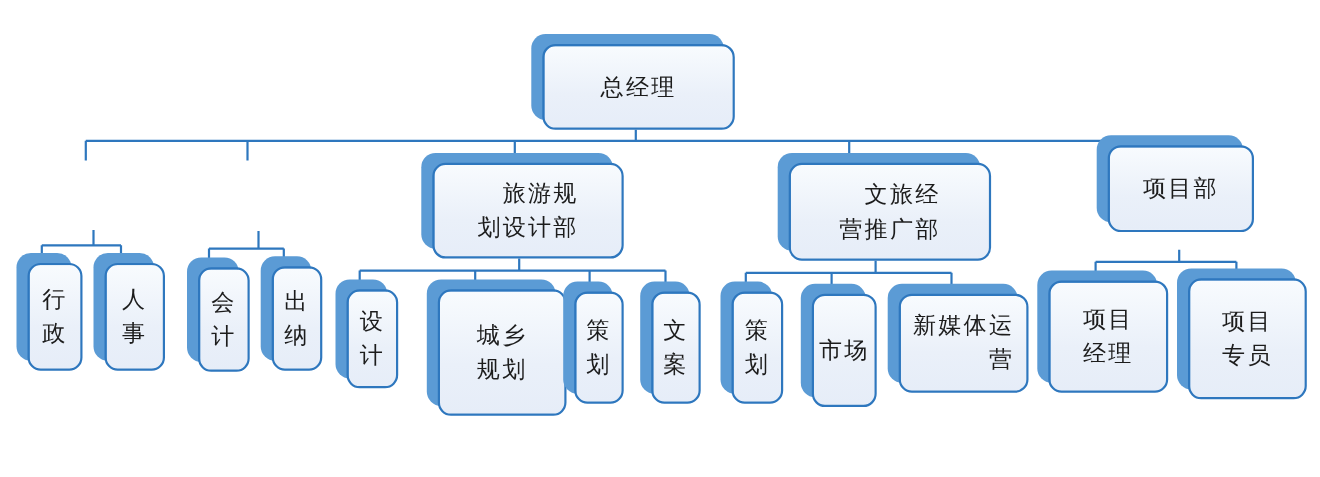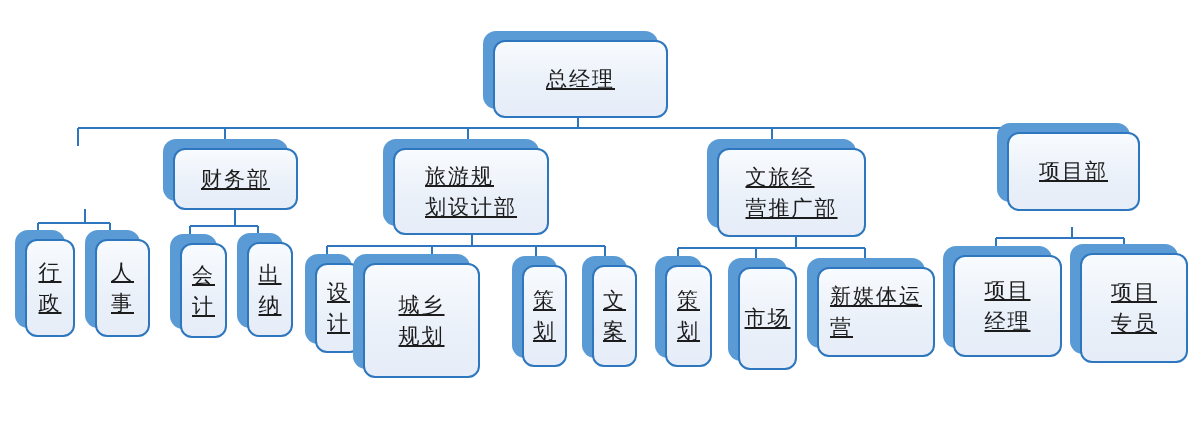--- a/index.html
+++ b/index.html
@@ -13,22 +13,22 @@
     position:absolute;left:-10px;top:-9px;width:100%;height:100%;
     background:#5b9bd5;border-radius:13px;
   }
   .node .face{
     position:absolute;left:0;top:0;right:0;bottom:0;
     background:linear-gradient(180deg,#f8fbfe 0%,#eaf0f9 60%,#e6edf8 100%);
     border:2px solid #2e77be;border-radius:12px;
     display:flex;align-items:center;justify-content:center;padding:2px;box-sizing:border-box;
   }
   .label{
-    white-space:pre-line;text-align:left;
-    font-size:21px;line-height:31px;color:#1c1c1c;letter-spacing:2px;text-decoration:underline;
+    white-space:pre-line;text-align:right;
+    font-size:21px;line-height:31px;color:#1c1c1c;letter-spacing:2px;
   }
 </style>
 </head>
 <body>
 
 <div class="canvas">
 
   <svg class="connectors" width="1200" height="434" viewBox="0 0 1200 434" xmlns="http://www.w3.org/2000/svg">
     <path fill="none" stroke="#2e77be" stroke-width="2" d="M578 118 L578 128
              M78 128 L1062 128
@@ -41,36 +41,30 @@
   </svg>
 
   <div class="node" style="left:493px;top:40px;width:175px;height:78px">
     <div class="shadow"></div>
     <div class="face">
       <div class="label">总经理</div>
     </div>
   </div>
 
 
-  <div class="node" style="left:173px;top:148px;width:125px;height:62px">
-    <div class="shadow"></div>
-    <div class="face">
-      <div class="label">财务部</div>
-    </div>
-  </div>
 
-  <div class="node" style="left:393px;top:148px;width:156px;height:87px">
+  <div class="node" style="left:393px;top:148px;width:174px;height:87px">
     <div class="shadow"></div>
     <div class="face">
       <div class="label">旅游规
 划设计部</div>
     </div>
   </div>
 
-  <div class="node" style="left:717px;top:148px;width:149px;height:89px">
+  <div class="node" style="left:717px;top:148px;width:184px;height:89px">
     <div class="shadow"></div>
     <div class="face">
       <div class="label">文旅经
 营推广部</div>
     </div>
   </div>
 
   <div class="node" style="left:1007px;top:132px;width:133px;height:79px">
     <div class="shadow"></div>
     <div class="face">
@@ -111,21 +105,21 @@
   </div>
 
   <div class="node" style="left:315px;top:263px;width:47px;height:90px">
     <div class="shadow"></div>
     <div class="face">
       <div class="label">设
 计</div>
     </div>
   </div>
 
-  <div class="node" style="left:363px;top:263px;width:117px;height:115px">
+  <div class="node" style="left:398px;top:263px;width:117px;height:115px">
     <div class="shadow"></div>
     <div class="face">
       <div class="label">城乡
 规划</div>
     </div>
   </div>
 
   <div class="node" style="left:522px;top:265px;width:45px;height:102px">
     <div class="shadow"></div>
     <div class="face">

